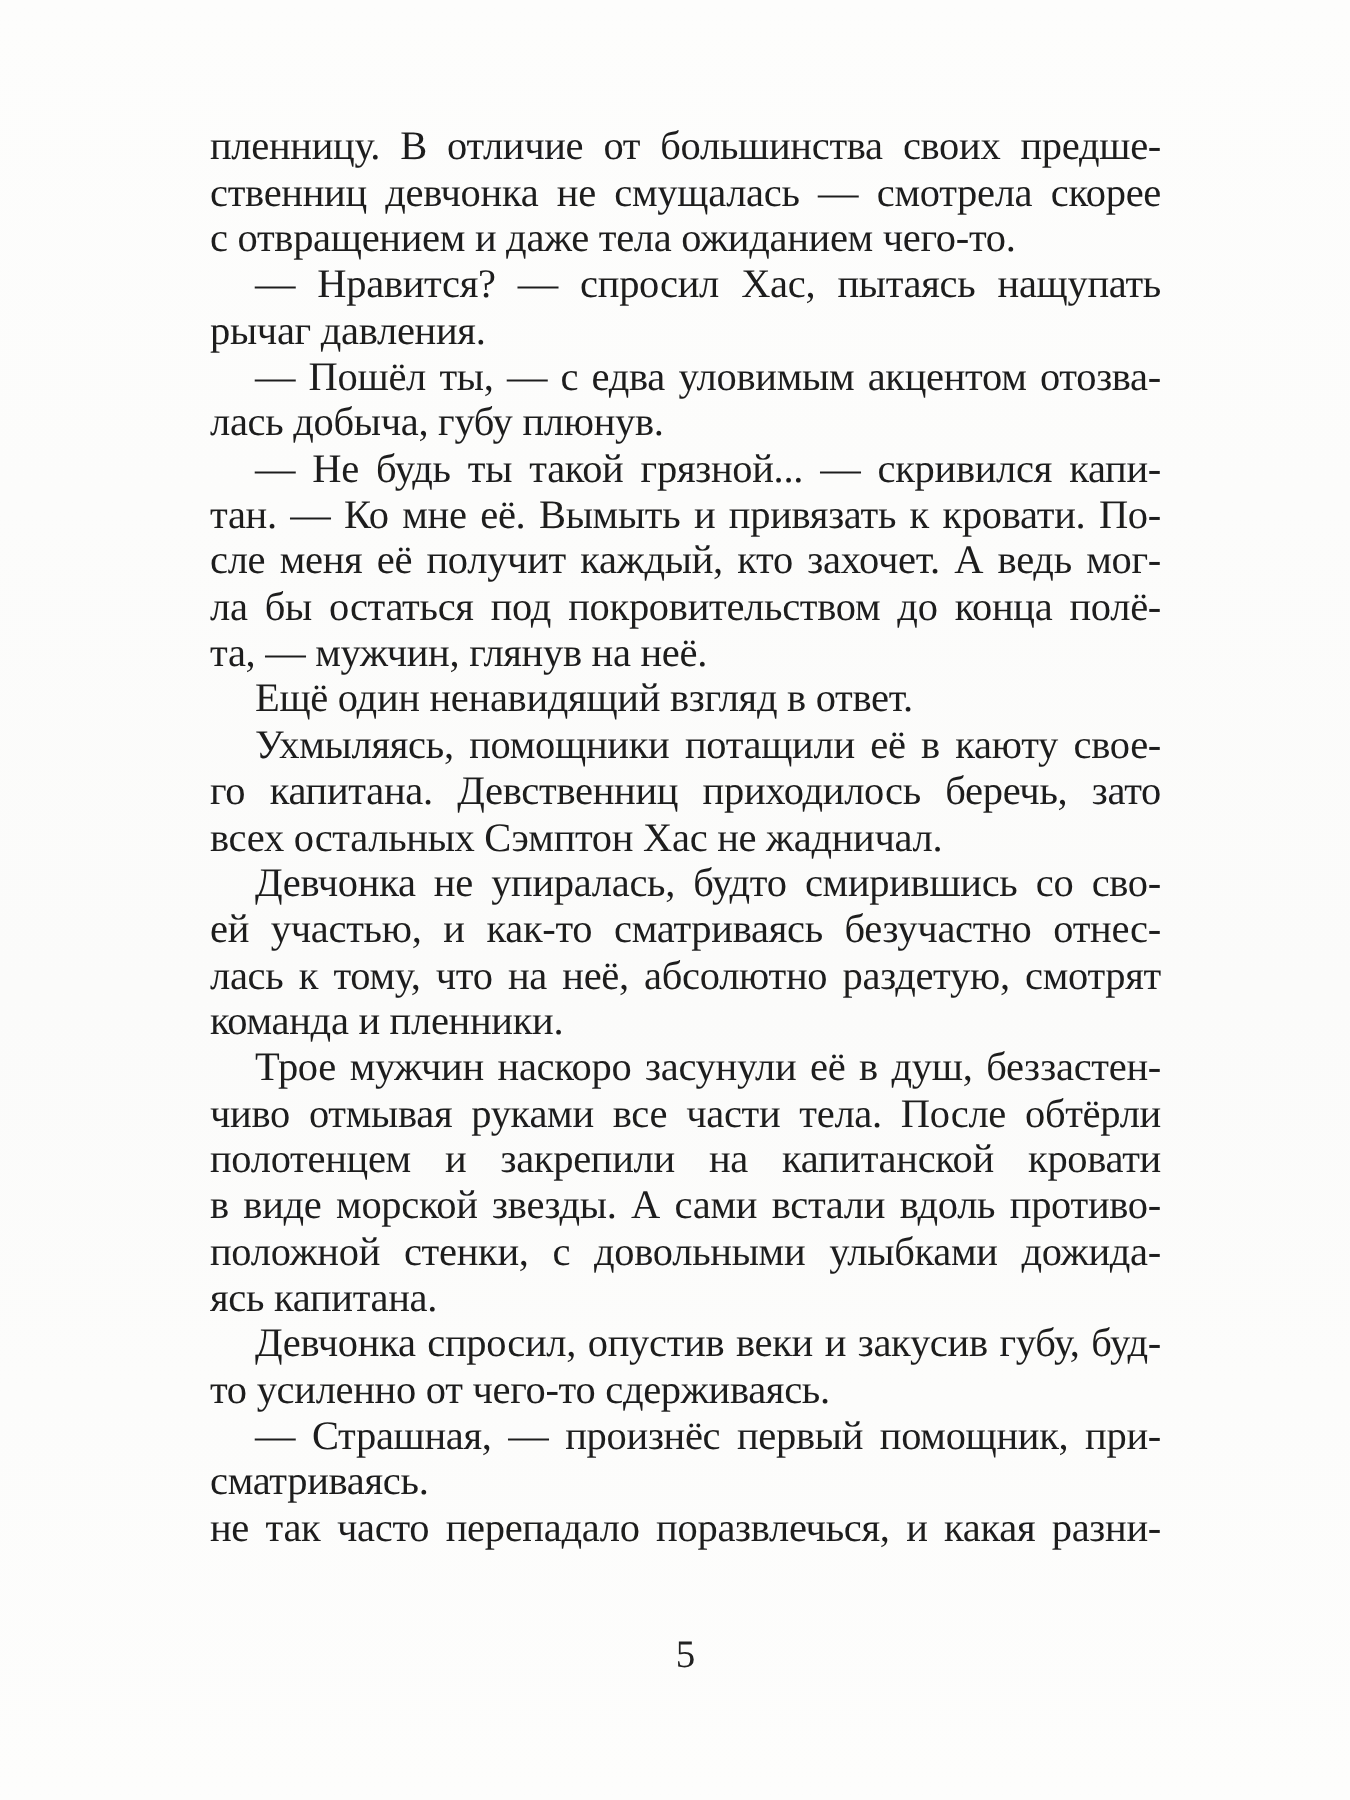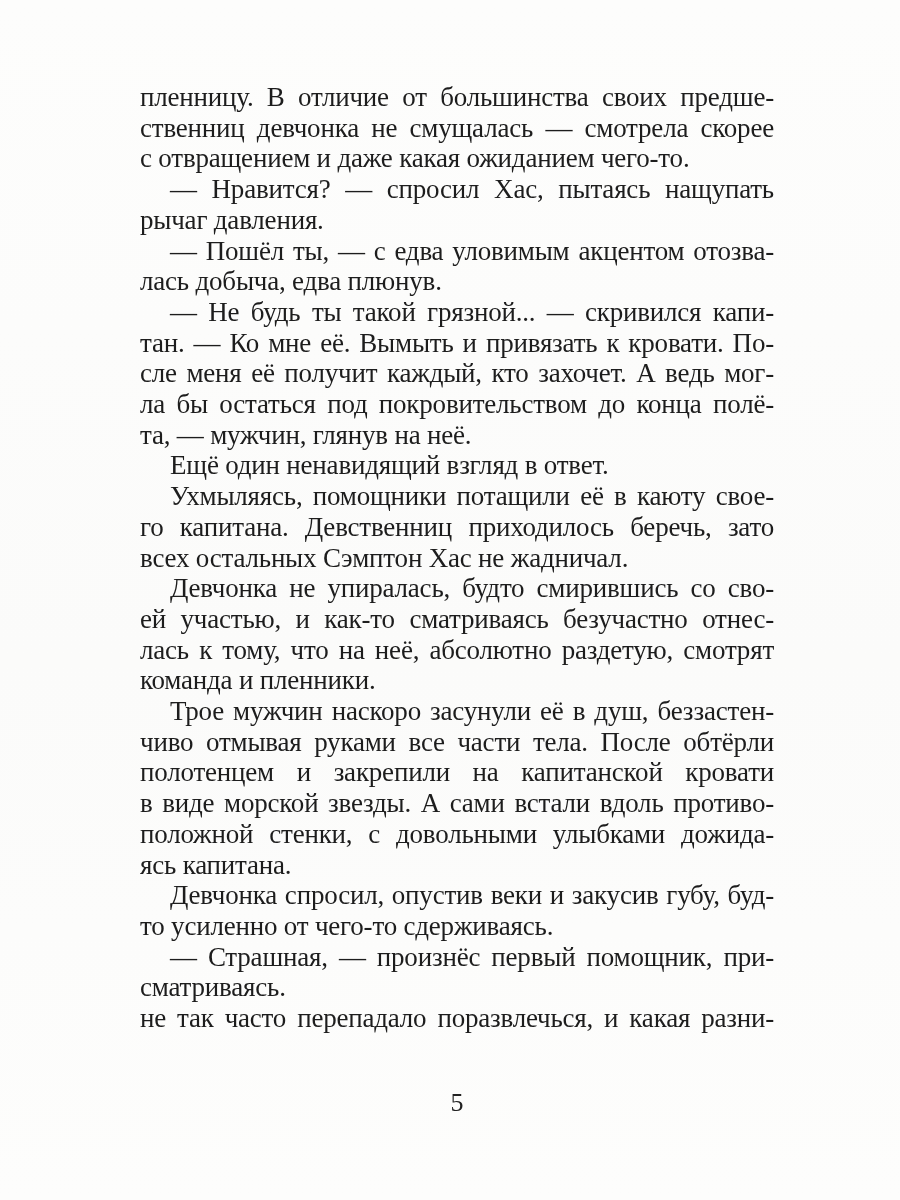--- a/index.html
+++ b/index.html
@@ -51,25 +51,25 @@
     color: #222222;
   }
 </style>
 </head>
 <body>
 
 <div class="page">
   <div class="textblock">
       <div class="line">пленницу. В отличие от большинства своих предше-</div>
       <div class="line">ственниц девчонка не смущалась — смотрела скорее</div>
-      <div class="line end">с отвращением и даже какая ожиданием чего-то.</div>
+      <div class="line end">с отвращением и даже тела ожиданием чего-то.</div>
       <div class="line indent">— Нравится? — спросил Хас, пытаясь нащупать</div>
       <div class="line end">рычаг давления.</div>
       <div class="line indent">— Пошёл ты, — с едва уловимым акцентом отозва-</div>
-      <div class="line end">лась добыча, едва плюнув.</div>
+      <div class="line end">лась добыча, губу плюнув.</div>
       <div class="line indent">— Не будь ты такой грязной... — скривился капи-</div>
       <div class="line">тан. — Ко мне её. Вымыть и привязать к кровати. По-</div>
       <div class="line">сле меня её получит каждый, кто захочет. А ведь мог-</div>
       <div class="line">ла бы остаться под покровительством до конца полё-</div>
       <div class="line end">та, — мужчин, глянув на неё.</div>
       <div class="line indent end">Ещё один ненавидящий взгляд в ответ.</div>
       <div class="line indent">Ухмыляясь, помощники потащили её в каюту свое-</div>
       <div class="line">го капитана. Девственниц приходилось беречь, зато</div>
       <div class="line end">всех остальных Сэмптон Хас не жадничал.</div>
       <div class="line indent">Девчонка не упиралась, будто смирившись со сво-</div>

